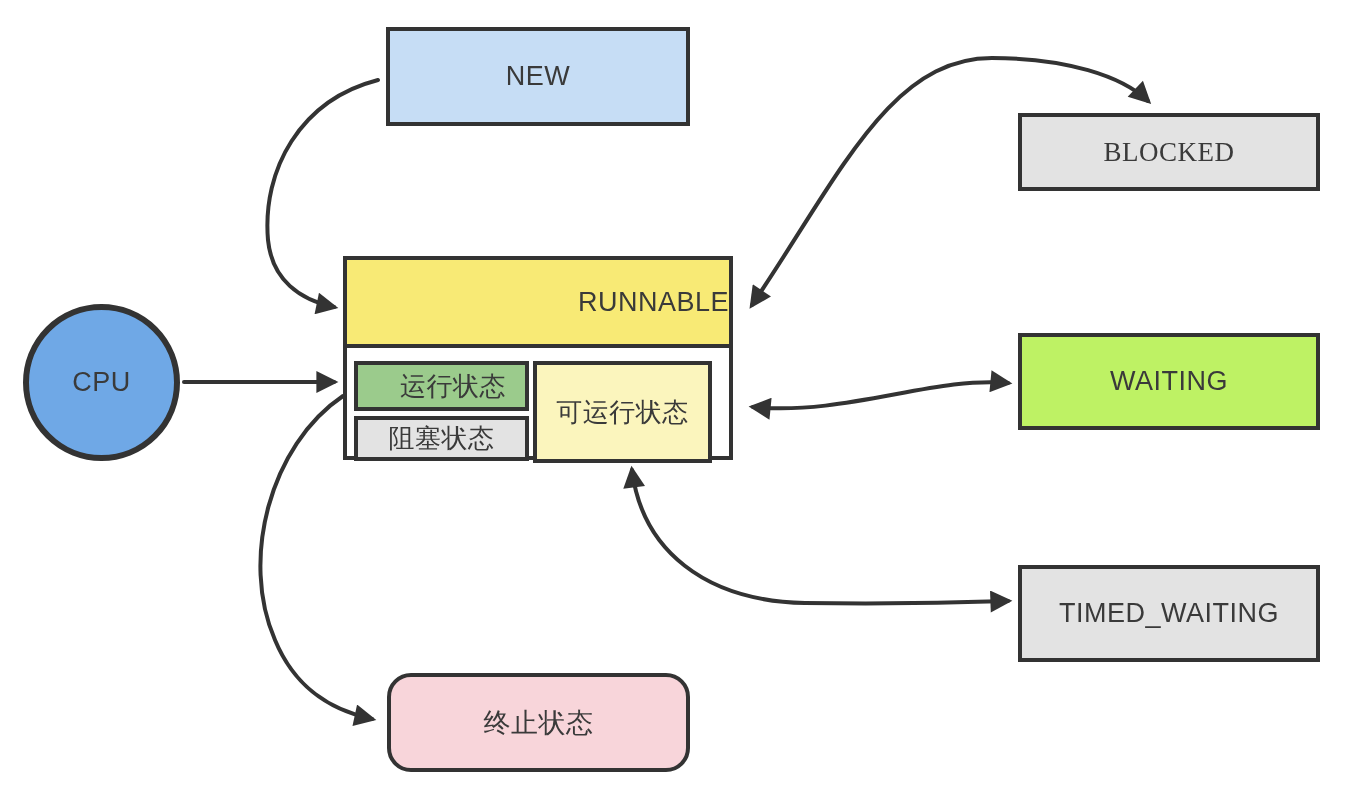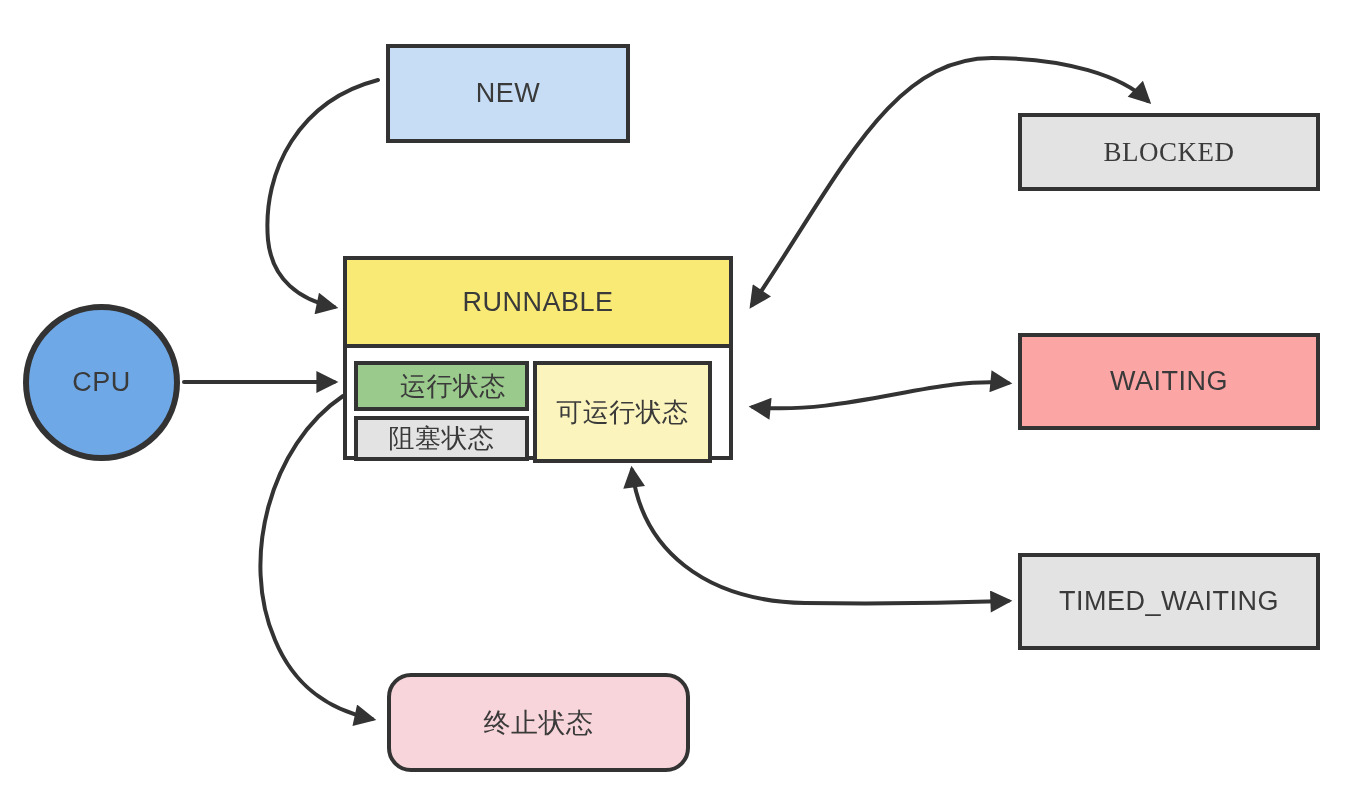--- a/index.html
+++ b/index.html
@@ -23,31 +23,31 @@
   .circle{border-radius:50%;border-width:6px;}
   .subnode{
     position:absolute;
     box-sizing:border-box;
     border:4px solid #333333;
     display:flex;align-items:center;justify-content:center;
     font-size:26px;
     color:#3a3a3a;
   }
   
-  #node-new{left:386px;top:44px;width:244px;height:99px;}
+  #node-new{left:386px;top:27px;width:304px;height:99px;}
   #node-cpu{left:23px;top:304px;width:157px;height:157px;}
   #node-blocked{left:1018px;top:113px;width:302px;height:78px;font-family:Liberation Serif, serif;}
   #node-waiting{left:1018px;top:333px;width:302px;height:97px;}
   #node-timed-waiting{left:1018px;top:553px;width:302px;height:97px;}
   #node-terminated{left:387px;top:673px;width:303px;height:99px;border-radius:24px;}
   #node-runnable{left:343px;top:256px;width:390px;height:204px;display:block;padding:0;}
   #runnable-title{
     box-sizing:border-box;width:100%;height:88px;
     border-bottom:4px solid #333333;
-    display:flex;align-items:center;justify-content:center;
+    display:flex;align-items:center;justify-content:flex-end;
     font-size:27px;
   }
   #sub-running{left:7px;top:101px;width:175px;height:50px;padding-left:23px;}
   #sub-blocked{left:7px;top:156px;width:175px;height:45px;align-items:center;}
   #sub-ready{left:186px;top:101px;width:179px;height:102px;}
   #edges{position:absolute;left:0;top:0;width:1372px;height:804px;pointer-events:none;}
   #edges path.edge{fill:none;stroke:#333333;stroke-width:4;stroke-linecap:round;}
   #edges marker path{fill:#333333;stroke:none;}
 </style>
 </head>
@@ -89,25 +89,25 @@
     </div>
     <div class="subnode" id="sub-ready" style="background-color: rgb(251, 245, 189);">
       <span>可运行状态</span>
     </div>
   </div>
 
   <div class="node" id="node-blocked" style="background-color: rgb(227, 227, 227);">
     <span>BLOCKED</span>
   </div>
 
-  <div class="node" id="node-waiting" style="background-color: #fca5a5;">
+  <div class="node" id="node-waiting" style="background-color: #bef264;">
     <span>WAITING</span>
   </div>
 
-  <div class="node" id="node-timed-waiting" style="background-color: rgb(227, 227, 227);">
+  <div class="node" id="node-timed-waiting" style="background-color: rgb(227, 227, 227); margin-top: 12px;">
     <span>TIMED_WAITING</span>
   </div>
 
   <div class="node" id="node-terminated" style="background-color: rgb(248, 213, 218);">
     <span>终止状态</span>
   </div>
 
 </div>
 
 </body></html>

